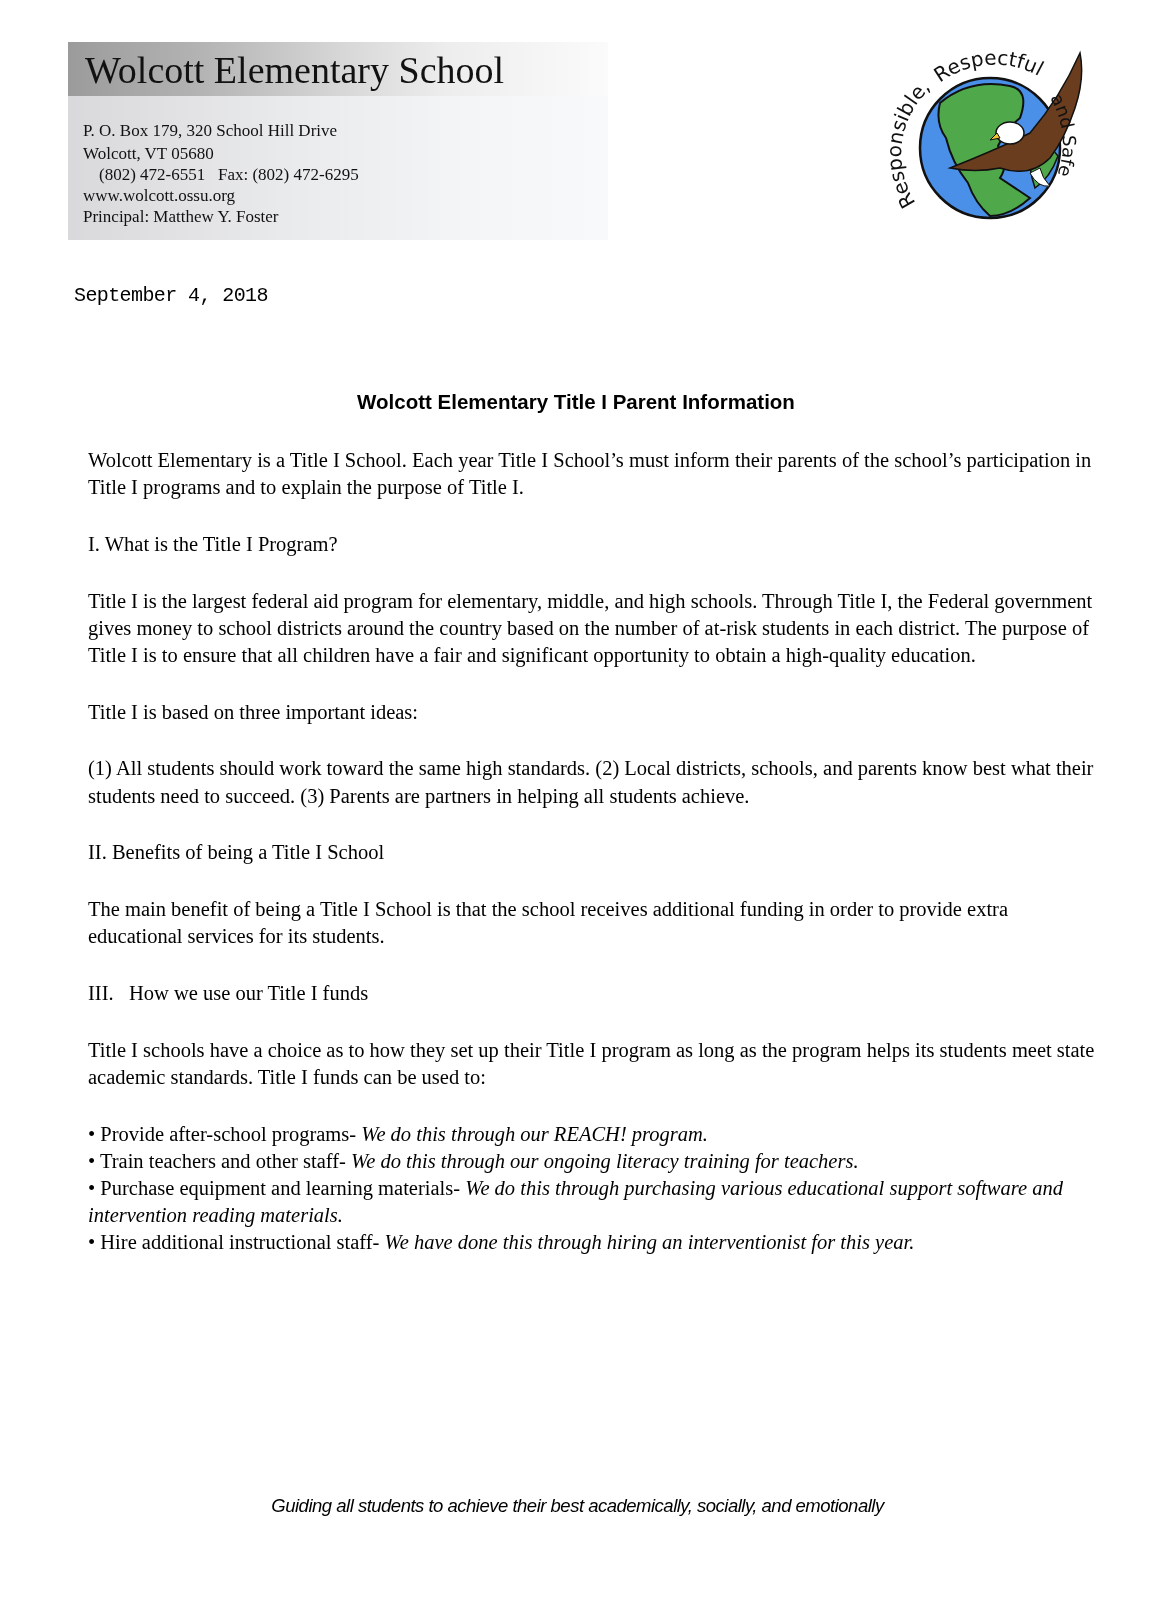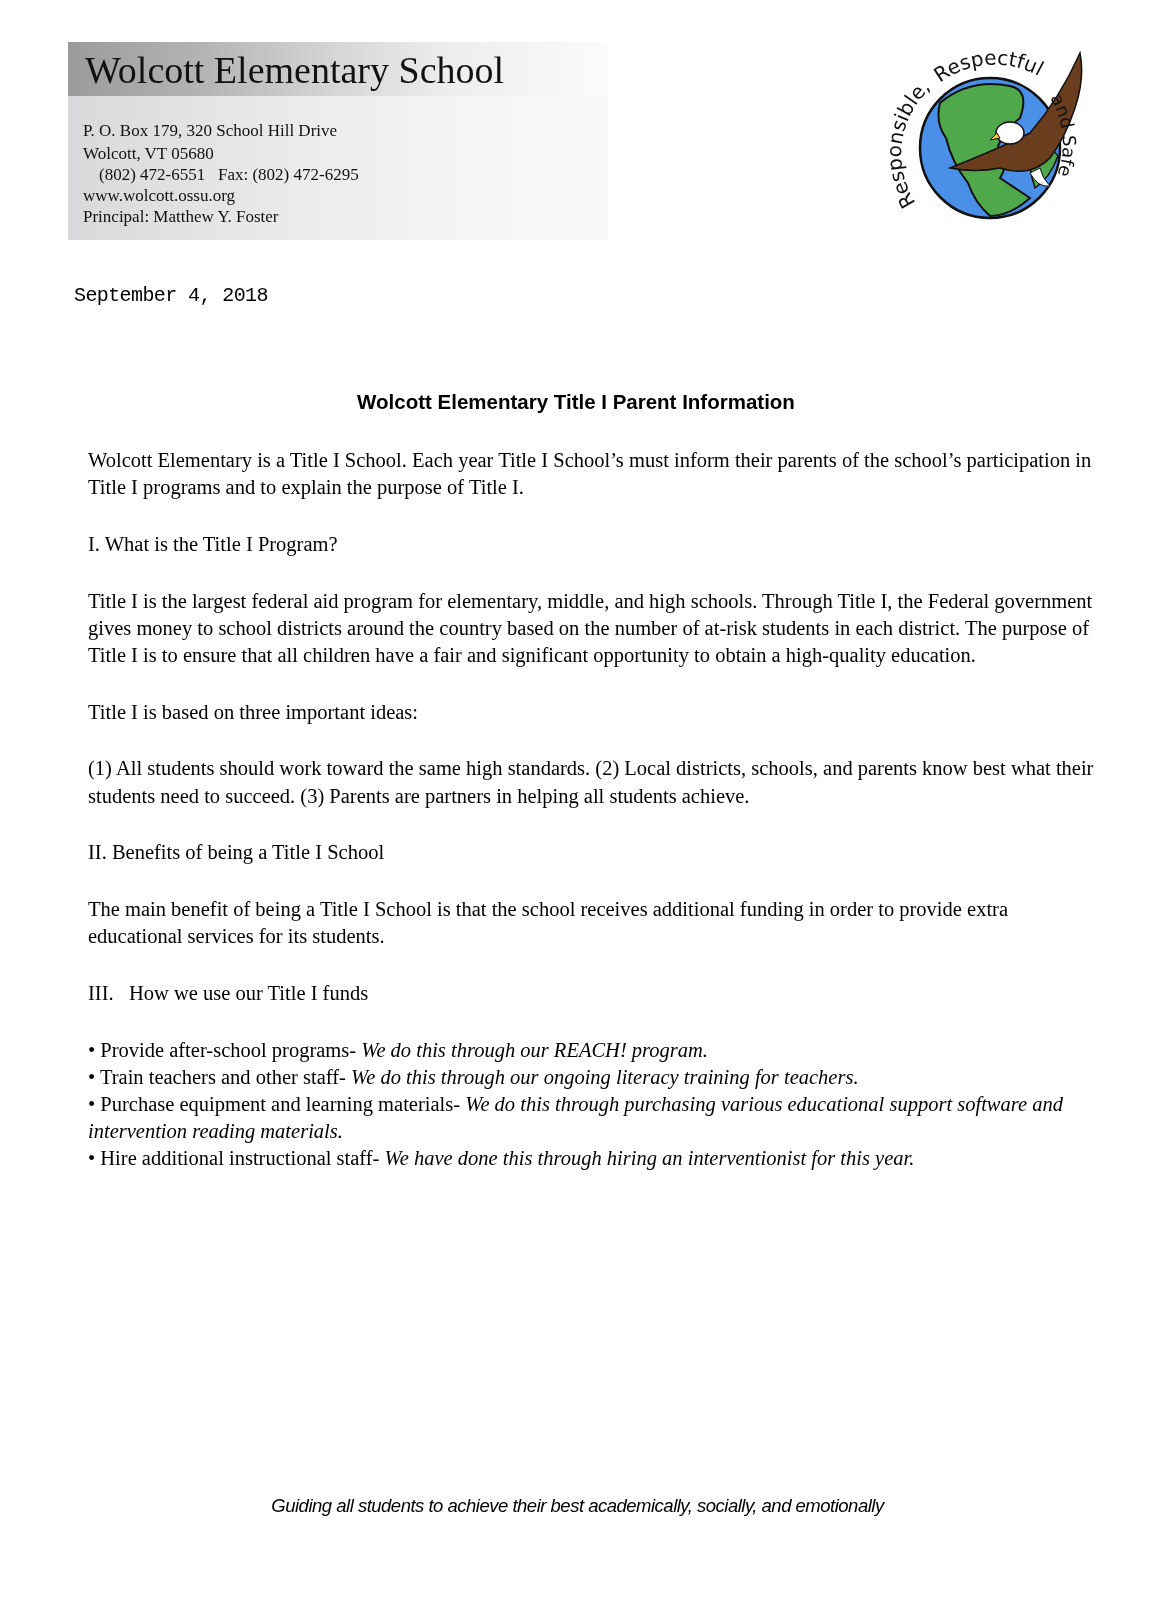--- a/index.html
+++ b/index.html
@@ -71,20 +71,21 @@
 
 <div class="body">
   <p>Wolcott Elementary is a Title I School.  Each year Title I School’s must inform their parents of the school’s participation in Title I programs and to explain the purpose of Title I.</p>
   <p>I. What is the Title I Program?</p>
   <p>Title I is the largest federal aid program for elementary, middle, and high schools.  Through Title I, the Federal government gives money to school districts around the country based on the number of at-risk students in each district.  The purpose of Title I is to ensure that all children have a fair and significant opportunity to obtain a high-quality education.</p>
   <p>Title I is based on three important ideas:</p>
   <p>(1) All students should work toward the same high standards. (2) Local districts, schools, and parents know best what their students need to succeed. (3) Parents are partners in helping all students achieve.</p>
   <p>II. Benefits of being a Title I School</p>
   <p>The main benefit of being a Title I School is that the school receives additional funding in order to provide extra educational services for its students.</p>
   <p style="white-space:pre;">III.   How we use our Title I funds</p>
+  <p>Title I schools have a choice as to how they set up their Title I program as long as the program helps its students meet state academic standards.  Title I funds can be used to:</p>
   <div class="bullets">
     <p class="bullet nogap"><span>• Provide after-school programs- </span><em>We do this through our REACH! program.</em></p>
     <p class="bullet nogap"><span>• Train teachers and other staff- </span><em>We do this through our ongoing literacy training for teachers.</em></p>
     <p class="bullet nogap"><span>• Purchase equipment and learning materials- </span><em>We do this through purchasing various educational support software and intervention reading materials.</em></p>
     <p class="bullet nogap"><span>• Hire additional instructional staff- </span><em>We have done this through hiring an interventionist for this year.</em></p>
   </div>
 </div>
 
 <div class="footer">Guiding all students to achieve their best academically, socially, and emotionally</div>
 

